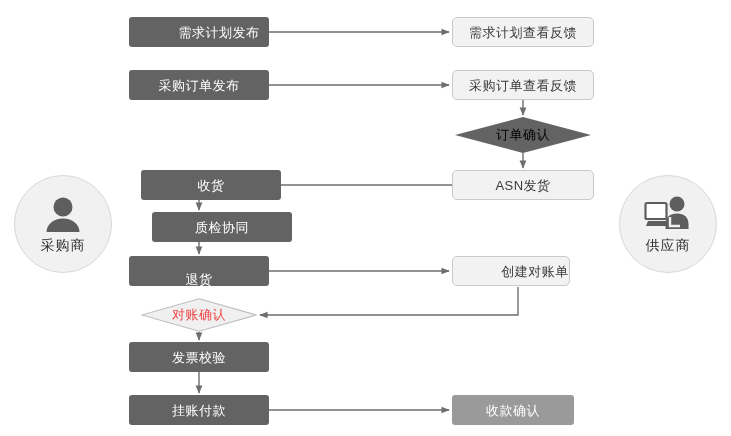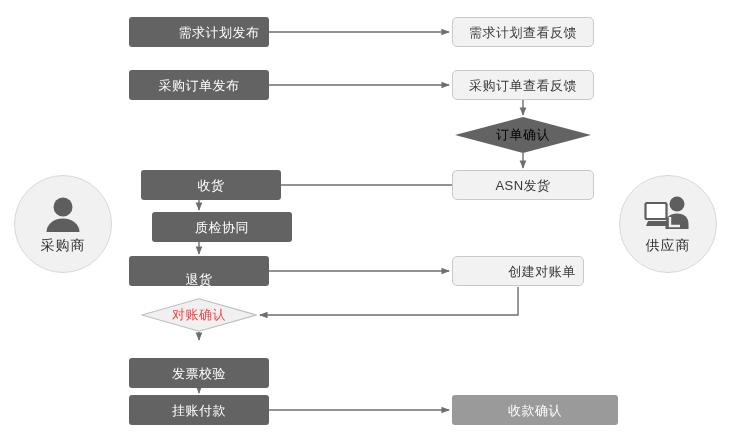--- a/index.html
+++ b/index.html
@@ -191,36 +191,36 @@
   </div>
 
   <div class="node dark" style="left:129px; top:212px; width:140px; height:30px;margin-left:23px;">
     <span>质检协同</span>
   </div>
 
   <div class="node dark" style="left:129px; top:256px; width:140px; height:30px;align-items:flex-end;">
     <span>退货</span>
   </div>
 
-  <div class="node light" style="left:452px; top:256px; width:132px; height:30px;padding-left:48px;">
+  <div class="node light" style="left:452px; top:256px; width:118px; height:30px;padding-left:48px;">
     <span>创建对账单</span>
   </div>
 
   <div class="diamond light" style="left:141px; top:298px; width:116px; height:34px;">
     <svg width="116" height="34" viewBox="0 0 116 34" xmlns="http://www.w3.org/2000/svg">
       <polygon points="58,0.8 115.2,17 58,33.2 0.8,17" fill="#f0f0f0" stroke="#bdbdbd" stroke-width="1.1"></polygon>
     </svg>
     <span class="dlabel">对账确认</span>
   </div>
 
-  <div class="node dark" style="left:129px; top:342px; width:140px; height:30px;margin-top:16px;">
+  <div class="node dark" style="left:129px; top:342px; width:140px; height:30px;">
     <span>发票校验</span>
   </div>
 
   <div class="node dark" style="left:129px; top:395px; width:140px; height:30px;">
     <span>挂账付款</span>
   </div>
 
-  <div class="node mid" style="left:452px; top:395px; width:166px; height:30px;">
+  <div class="node mid" style="left:452px; top:395px; width:122px; height:30px;">
     <span>收款确认</span>
   </div>
 
 </div>
 
 </body></html>

